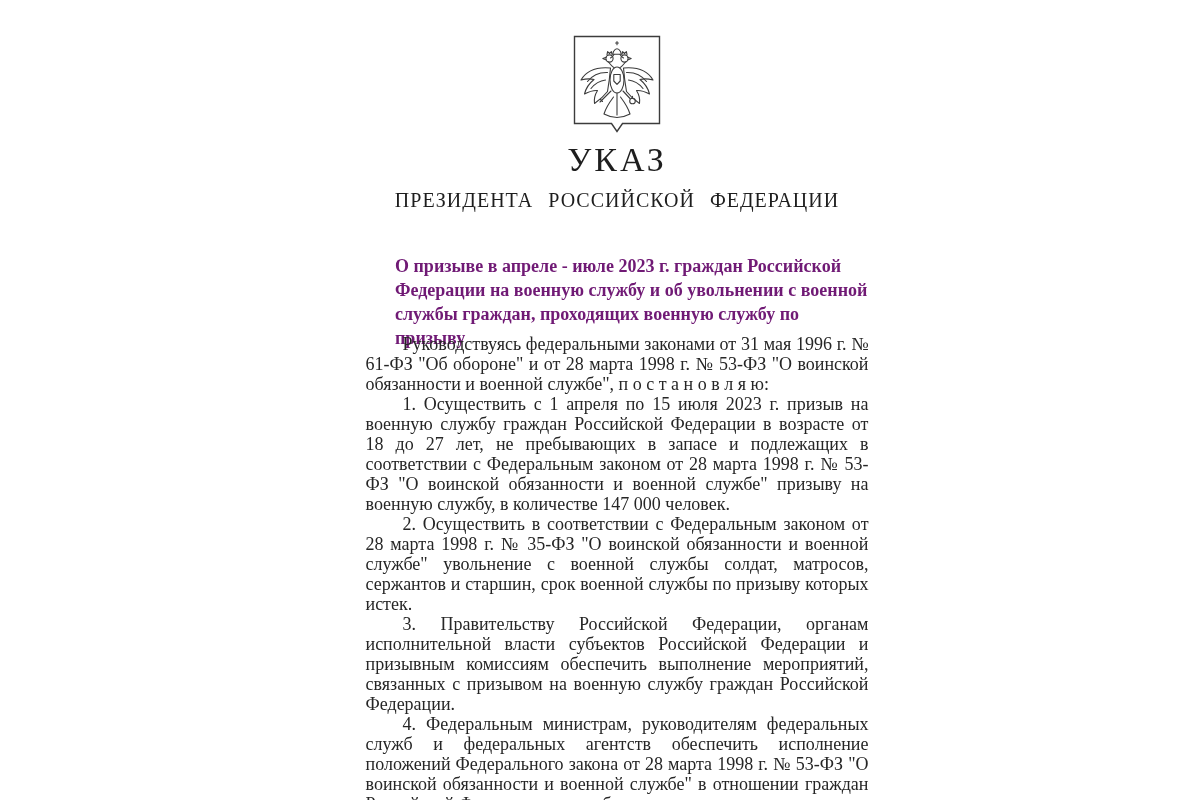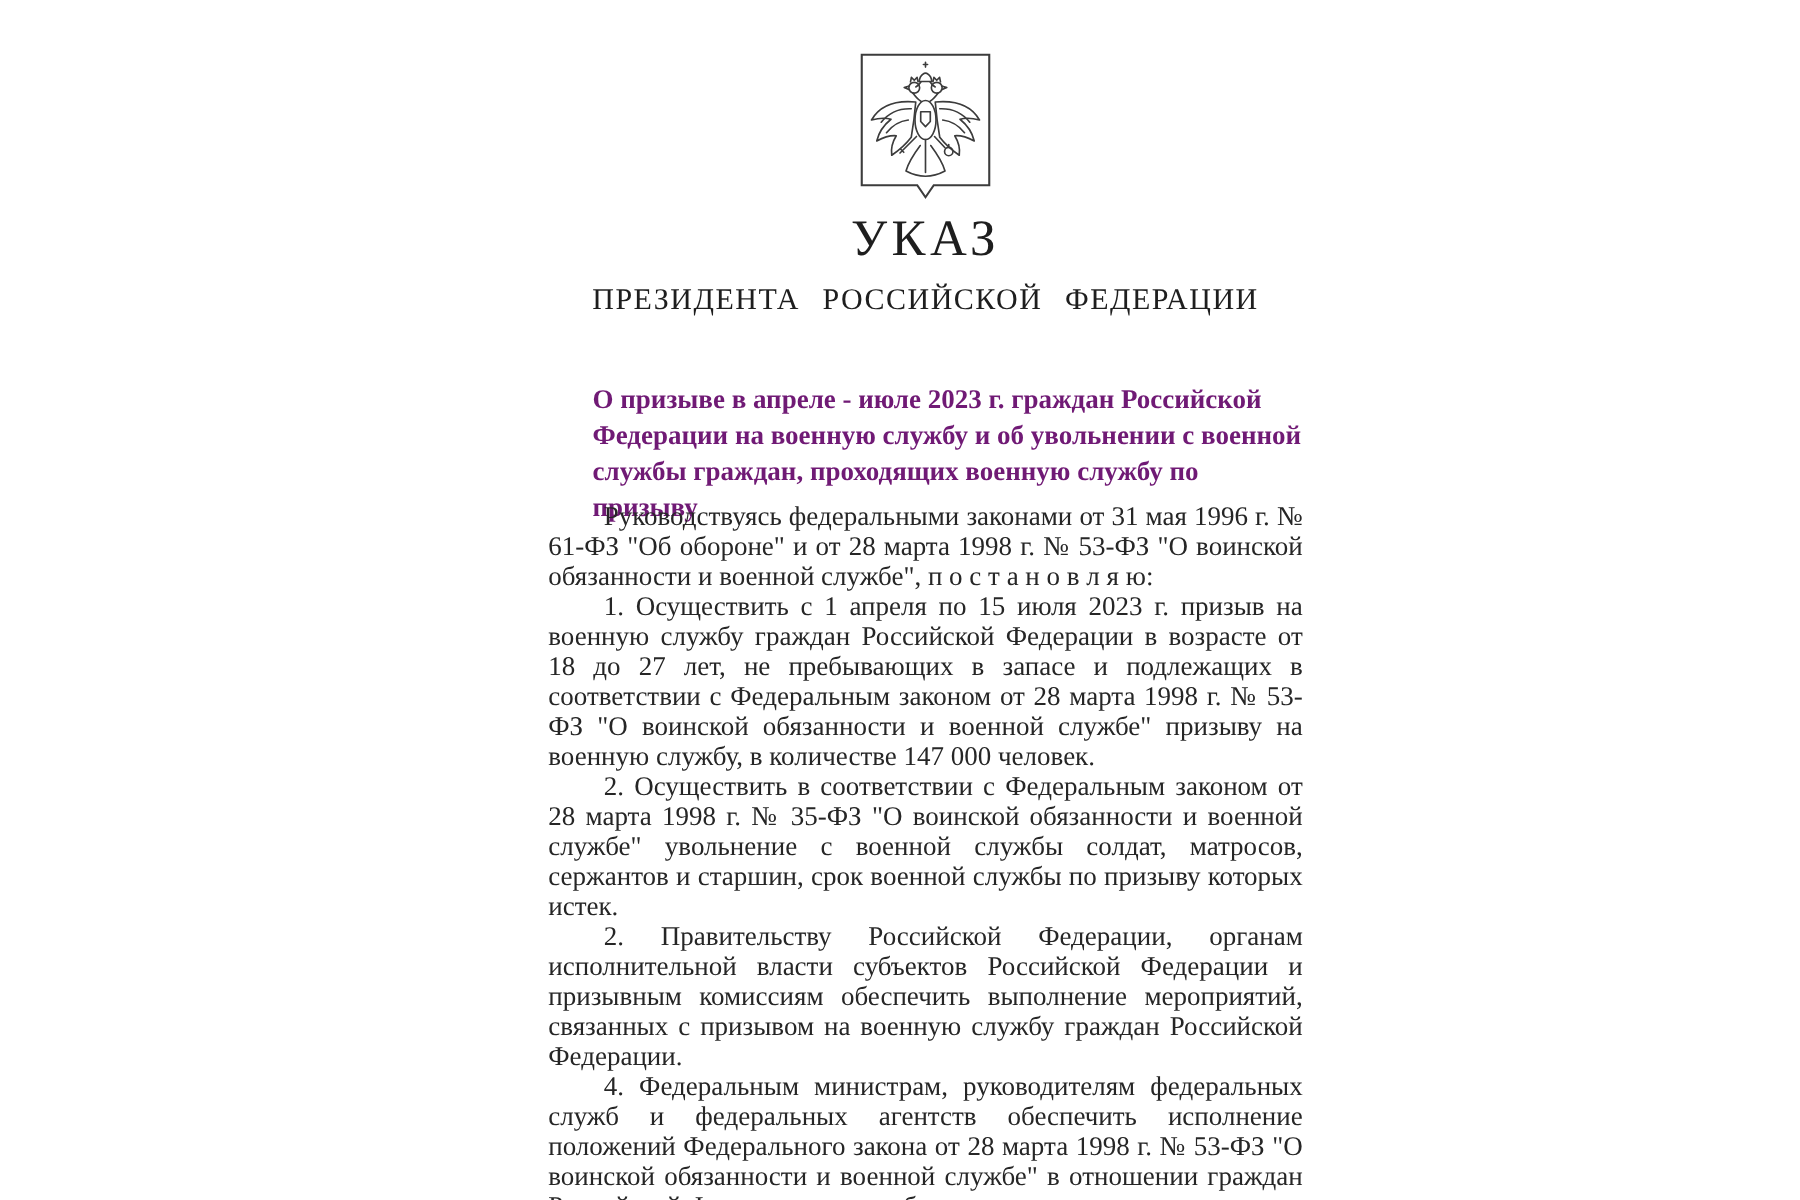--- a/index.html
+++ b/index.html
@@ -132,17 +132,17 @@
   <div class="type-label">УКАЗ</div>
 
   <div class="issuer">ПРЕЗИДЕНТА РОССИЙСКОЙ ФЕДЕРАЦИИ</div>
 
   <div class="subject">О призыве в апреле - июле 2023 г. граждан Российской Федерации на военную службу и об увольнении с военной службы граждан, проходящих военную службу по призыву</div>
 
   <div class="body-text">
     <p>Руководствуясь федеральными законами от 31 мая 1996 г. № 61-ФЗ "Об обороне" и от 28 марта 1998 г. № 53-ФЗ "О воинской обязанности и военной службе", п о с т а н о в л я ю:</p>
     <p>1. Осуществить с 1 апреля по 15 июля 2023 г. призыв на военную службу граждан Российской Федерации в возрасте от 18 до 27 лет, не пребывающих в запасе и подлежащих в соответствии с Федеральным законом от 28 марта 1998 г. № 53-ФЗ "О воинской обязанности и военной службе" призыву на военную службу, в количестве 147 000 человек.</p>
     <p>2. Осуществить в соответствии с Федеральным законом от 28 марта 1998 г. № 35-ФЗ "О воинской обязанности и военной службе" увольнение с военной службы солдат, матросов, сержантов и старшин, срок военной службы по призыву которых истек.</p>
-    <p>2. Правительству Российской Федерации, органам исполнительной власти субъектов Российской Федерации и призывным комиссиям обеспечить выполнение мероприятий, связанных с призывом на военную службу граждан Российской Федерации.</p>
+    <p>3. Правительству Российской Федерации, органам исполнительной власти субъектов Российской Федерации и призывным комиссиям обеспечить выполнение мероприятий, связанных с призывом на военную службу граждан Российской Федерации.</p>
     <p>4. Федеральным министрам, руководителям федеральных служб и федеральных агентств обеспечить исполнение положений Федерального закона от 28 марта 1998 г. № 53-ФЗ "О воинской обязанности и военной службе" в отношении граждан Российской Федерации, не пребывающих в запасе и подлежащих призыву на</p>
   </div>
 
 </div>
 
 </body></html>

